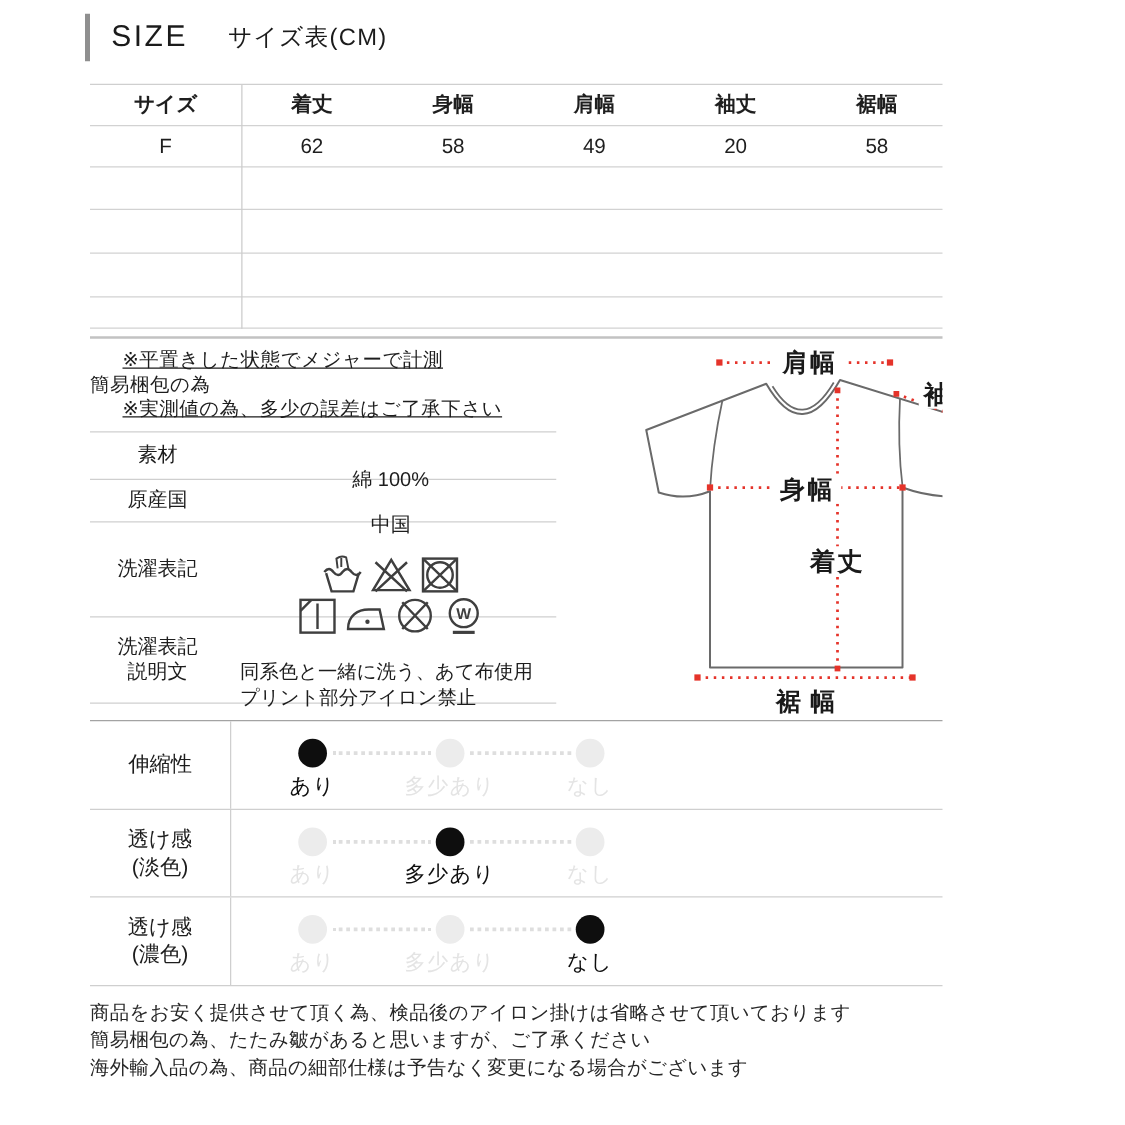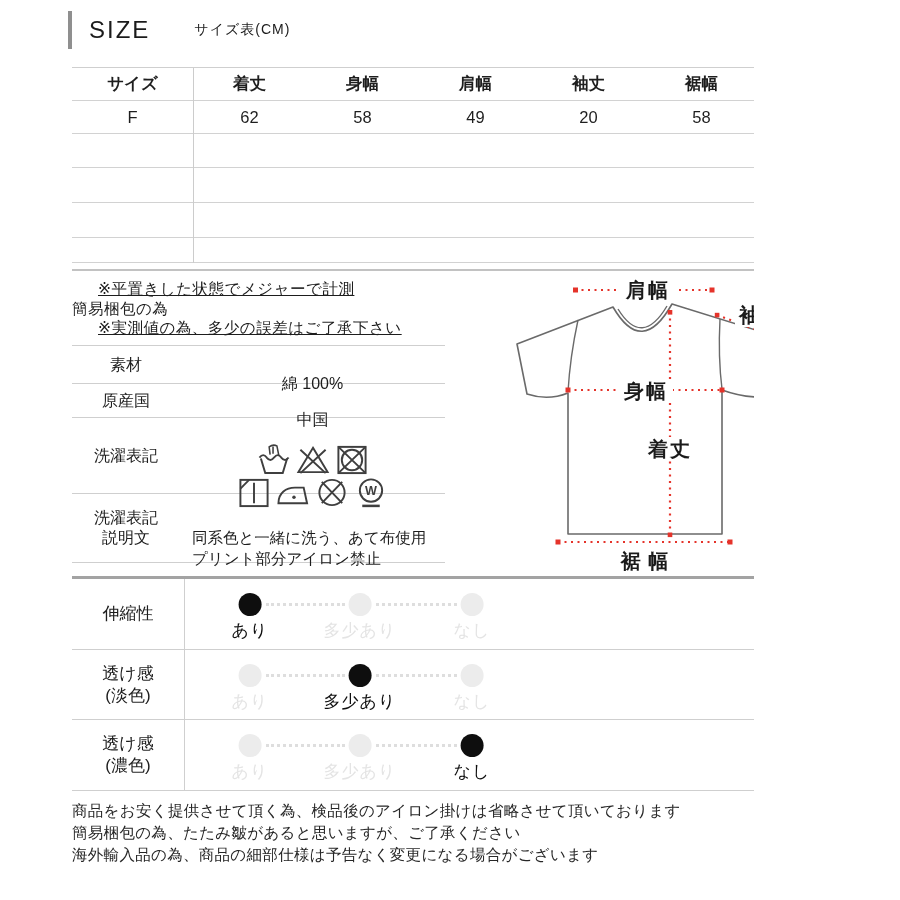--- a/index.html
+++ b/index.html
@@ -3,21 +3,21 @@
 <meta charset="utf-8">
 <style>
   html,body{margin:0;padding:0;background:#fff;}
   body{width:900px;height:900px;font-family:"Liberation Sans","DejaVu Sans",sans-serif;color:#222;}
   .page{position:relative;width:754px;height:900px;overflow:hidden;background:#fff;}
 
   
   .hdr{position:absolute;left:68px;top:9px;height:42px;display:flex;align-items:center;}
   .hdr-bar{width:4px;height:38px;background:#8f8f8f;margin-right:17px;}
   .hdr-title{font-size:24px;letter-spacing:2px;color:#1b1b1b;}
-  .hdr-sub{font-size:14px;margin-left:44px;letter-spacing:1px;color:#1b1b1b;}
+  .hdr-sub{font-size:19px;margin-left:32px;letter-spacing:1px;color:#1b1b1b;}
 
   
   .size-table{position:absolute;left:72px;top:67px;width:765px;border-top:1px solid #cfcfcf;}
   .st-row{display:flex;align-items:center;border-bottom:1px solid #d2d2d2;box-sizing:border-box;}
   .st-c{text-align:center;font-size:16.5px;color:#1e1e1e;}
   .c0{width:121px;}
   .c1,.c2,.c3,.c4,.c5{width:113px;}
   .st-header .st-c{font-weight:600;}
   .st-vline{position:absolute;left:121px;top:0;width:1px;height:195px;background:#ccc;}
   .heavy-line{position:absolute;left:72px;top:269px;width:765px;height:2px;background:#c2c2c2;}
@@ -33,21 +33,21 @@
   .sp-value{flex:1;text-align:center;font-size:16px;color:#1d1d1d;margin-top:40px;}
   .sp-value.left{text-align:left;padding-left:12px;font-size:15.5px;line-height:21px;}
   .care-rows{display:flex;flex-direction:column;align-items:center;}
   .care-row{display:flex;gap:3px;justify-content:center;}
   svg.care{width:36px;height:33px;display:block;}
 
   
   .tee{position:absolute;left:490px;top:272px;}
 
   
-  .attr{position:absolute;left:72px;top:576px;width:765px;border-top:3px solid #a3a3a3;}
+  .attr{position:absolute;left:72px;top:576px;width:765px;border-top:1px solid #a3a3a3;}
   .attr-row{display:flex;border-bottom:1px solid #cfcfcf;box-sizing:border-box;position:relative;}
   .attr-label{width:113px;border-right:1px solid #cfcfcf;display:flex;flex-direction:column;justify-content:center;align-items:center;font-size:17px;line-height:22px;color:#1d1d1d;box-sizing:border-box;}
   .attr-opts{flex:1;position:relative;}
   .attr-opt{position:absolute;top:14px;transform:translateX(-50%);display:flex;flex-direction:column;align-items:center;}
   .attr-opt .dot{width:23px;height:23px;border-radius:50%;background:#ececec;}
   .attr-opt .olabel{margin-top:3px;font-size:17px;color:#e4e4e4;white-space:nowrap;letter-spacing:1px;}
   .attr-opt.selected .dot{background:#0e0e0e;}
   .attr-opt.selected .olabel{color:#0e0e0e;}
   .o0{left:65px;}.o1{left:175px;}.o2{left:287px;}
   .conn{position:absolute;top:24px;height:0;border-top:3px dotted #dedede;}

